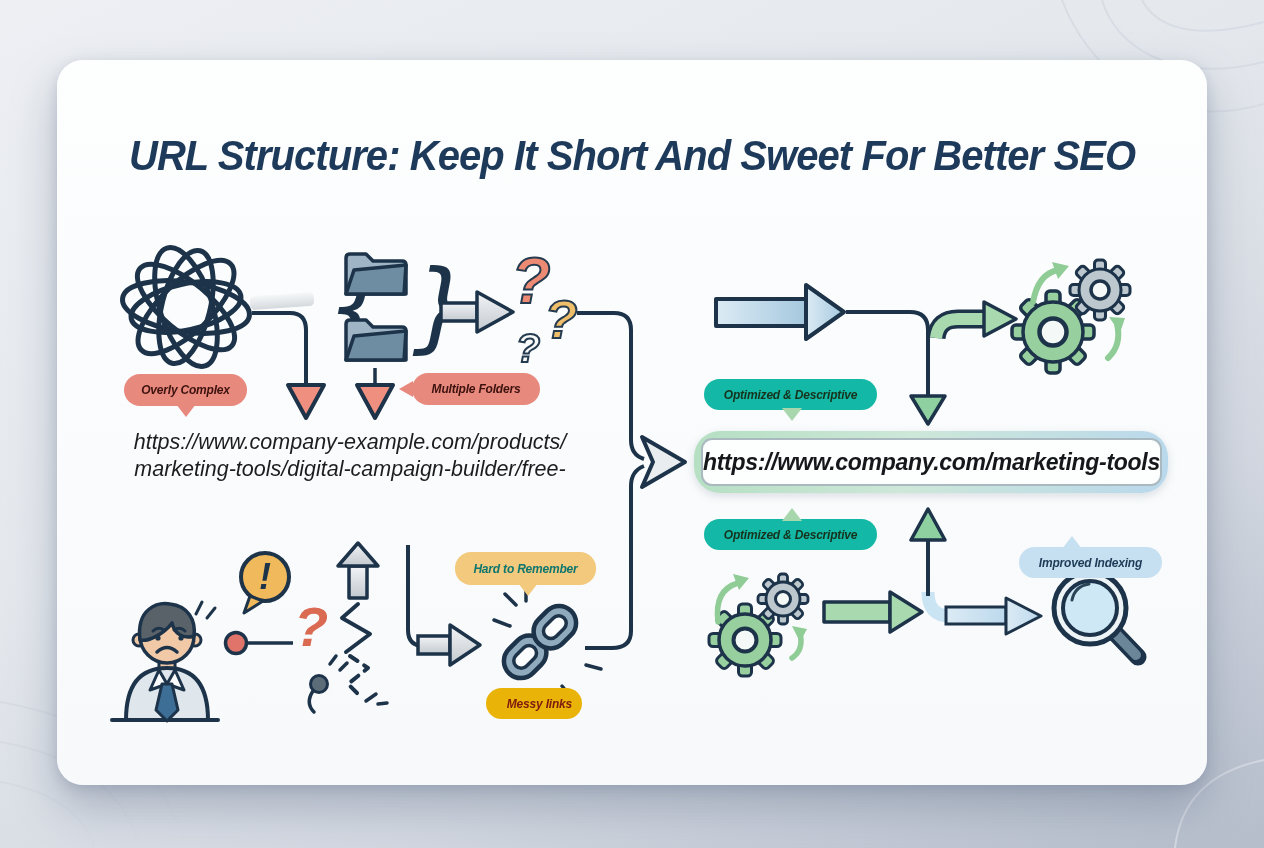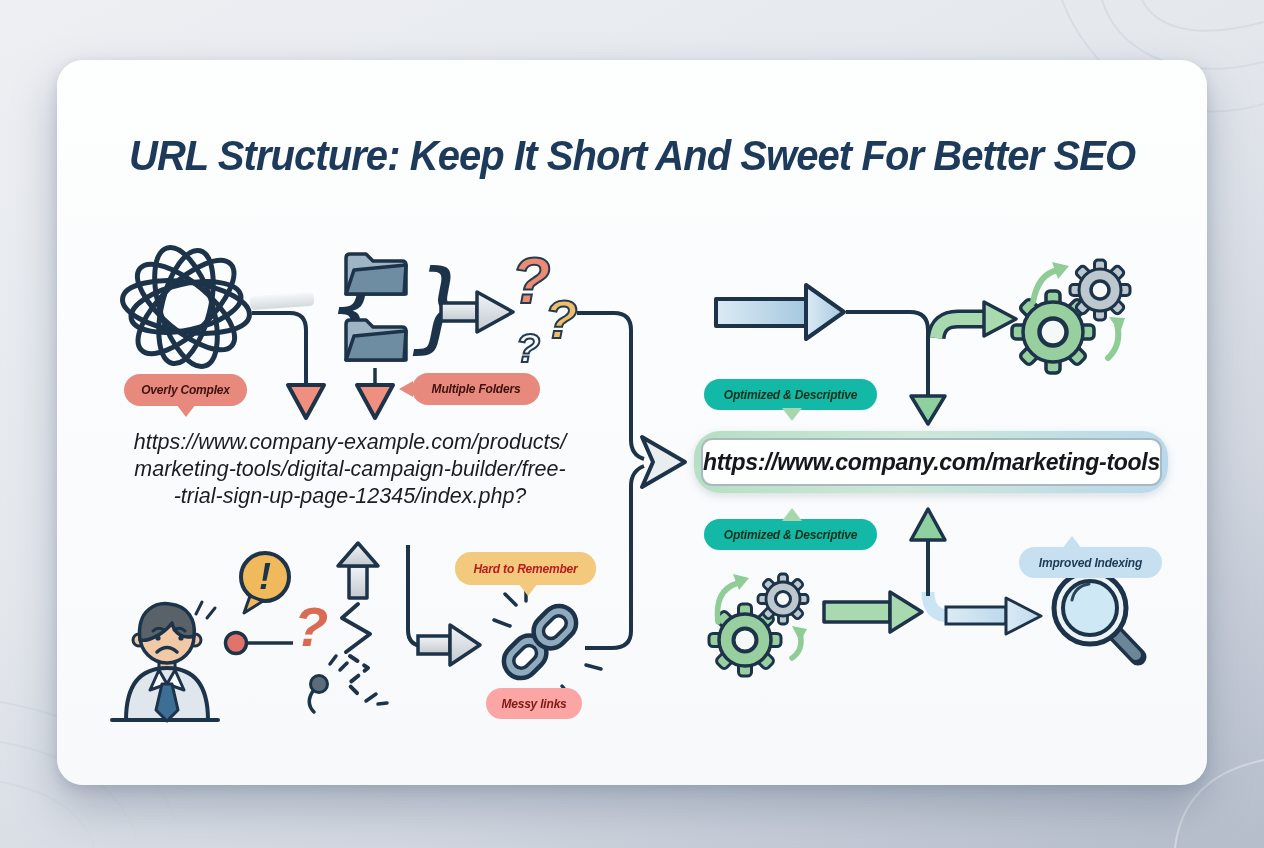--- a/index.html
+++ b/index.html
@@ -24,22 +24,22 @@
   .longurl{
     position:absolute;left:95px;top:429px;width:510px;text-align:center;
     font-size:21.5px;line-height:27px;color:#1b1e21;
   }
   .pill{
     position:absolute;display:flex;align-items:center;justify-content:center;
     font-size:12px;font-weight:700;border-radius:16px;white-space:nowrap;
     box-sizing:border-box;padding:0 10px;letter-spacing:-.2px;
   }
   .pill-salmon{background:#e8897e;color:#3d120e;}
-  .pill-salmon2{background:#fca5a5;color:#7e1a10;}
-  .pill-yellow{background:#f3c97d;color:#b91c1c;}
+  .pill-salmon2{background:#eab308;color:#7e1a10;justify-content:flex-end;}
+  .pill-yellow{background:#f3c97d;color:#0f766e;}
   .pill-green{background:#14b8a6;color:#16321c;}
   .pill-blue{background:#c6e0f1;color:#1d3a56;}
   .tail{position:absolute;width:0;height:0;}
   .tail-down{bottom:-11px;border-left:10px solid transparent;border-right:10px solid transparent;border-top:13px solid #000;}
   .tail-up{top:-11px;border-left:10px solid transparent;border-right:10px solid transparent;border-bottom:13px solid #000;}
   .tail-left{left:-13px;top:8px;border-top:8px solid transparent;border-bottom:8px solid transparent;border-right:14px solid #000;}
   .pill-salmon .tail-down{border-top-color:#e8897e;}
   .pill-salmon .tail-left{border-right-color:#e8897e;}
   .pill-yellow .tail-down{border-top-color:#f3c97d;}
   .pill-green .tail-down{border-top-color:#a8d7ae;}
@@ -319,21 +319,20 @@
       <path d="M1116,634 L1136,655" stroke="#6b8699" stroke-width="10" stroke-linecap="round"></path>
       <circle cx="1090" cy="608" r="36" fill="#eef3f6" stroke="#1c3349" stroke-width="5"></circle>
       <circle cx="1090" cy="608" r="27" fill="#cfe8f5" stroke="#1c3349" stroke-width="4"></circle>
       <path d="M1072,600 Q1075,586 1089,584" fill="none" stroke="#2a4458" stroke-width="3" stroke-linecap="round"></path>
     </g>
   </svg>
 
   <div class="longurl">
     <div>https://www.company-example.com/products/</div>
     <div>marketing-tools/digital-campaign-builder/free-</div>
-    <div>-trial-sign-up-page-12345/index.php?</div>
   </div>
 
   <div class="pill pill-salmon" style="left:124px;top:374px;width:123px;height:32px;">
     <span>Overly Complex</span>
     <span class="tail tail-down" style="left:42%;"></span>
   </div>
 
   <div class="pill pill-salmon" style="left:412px;top:373px;width:128px;height:32px;">
     <span>Multiple Folders</span>
     <span class="tail tail-left"></span>

